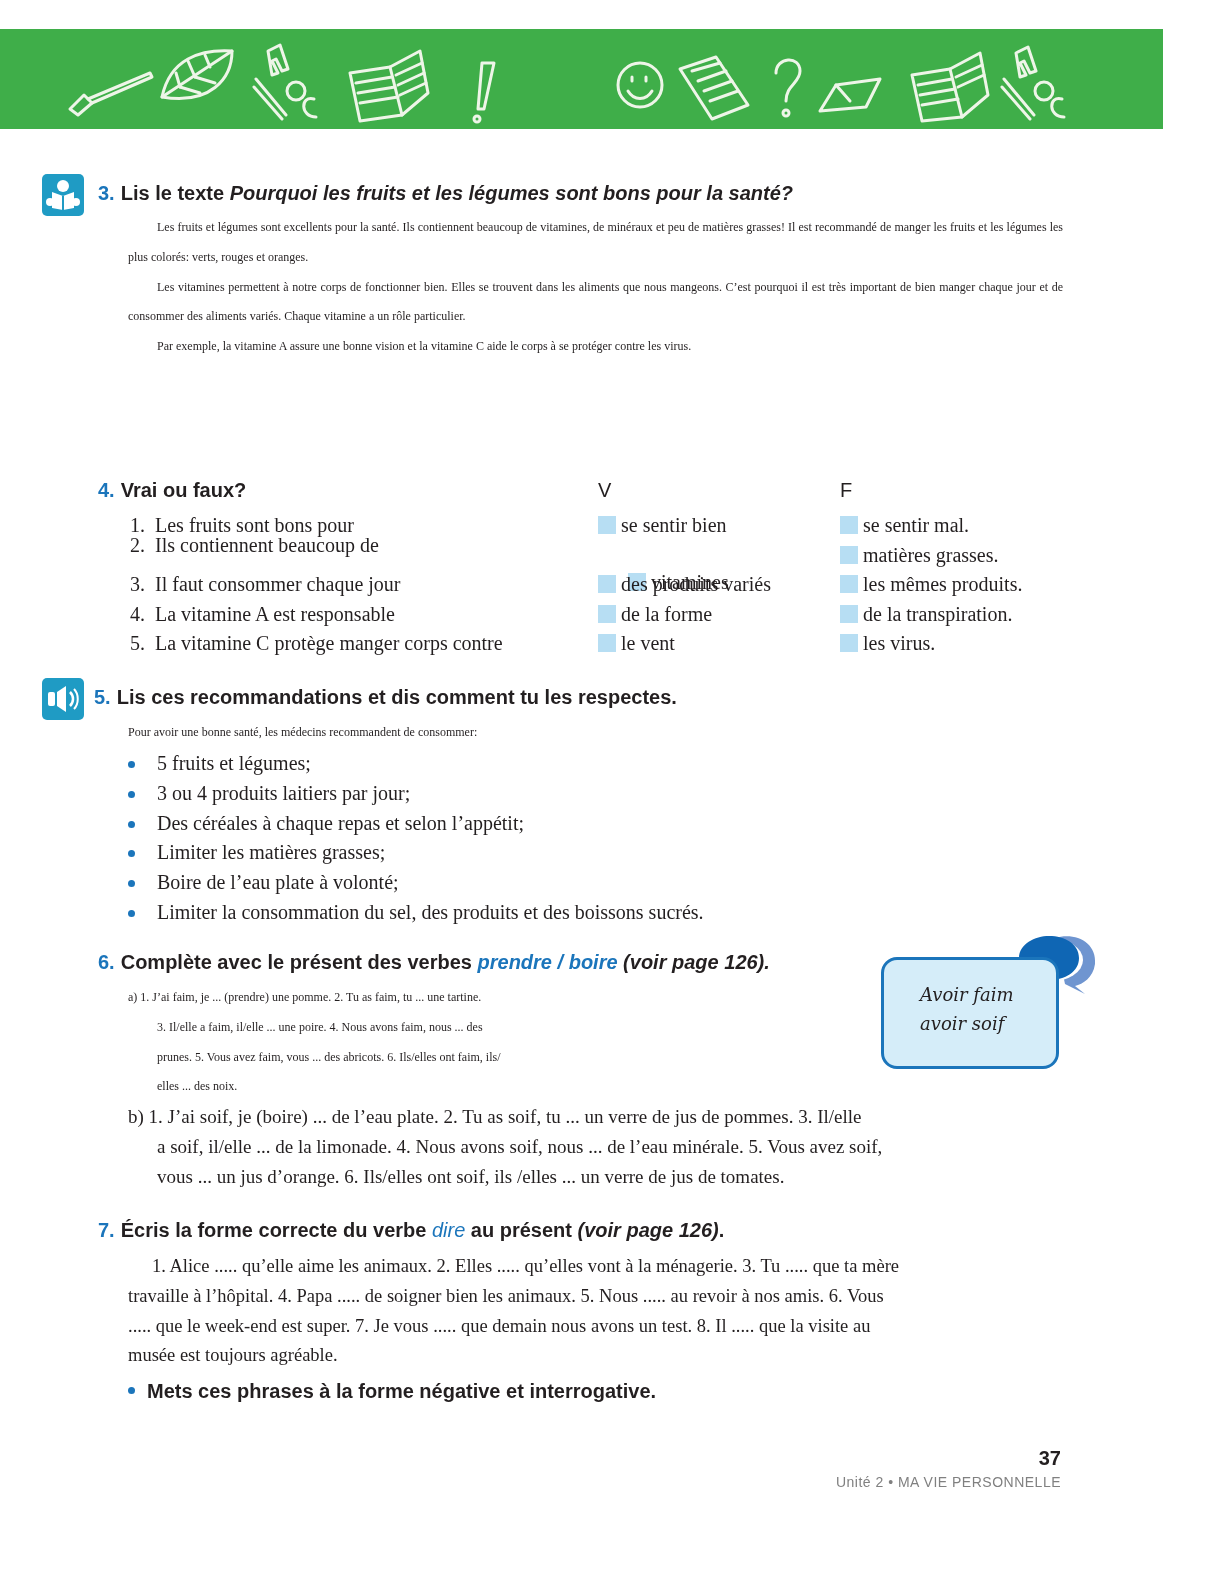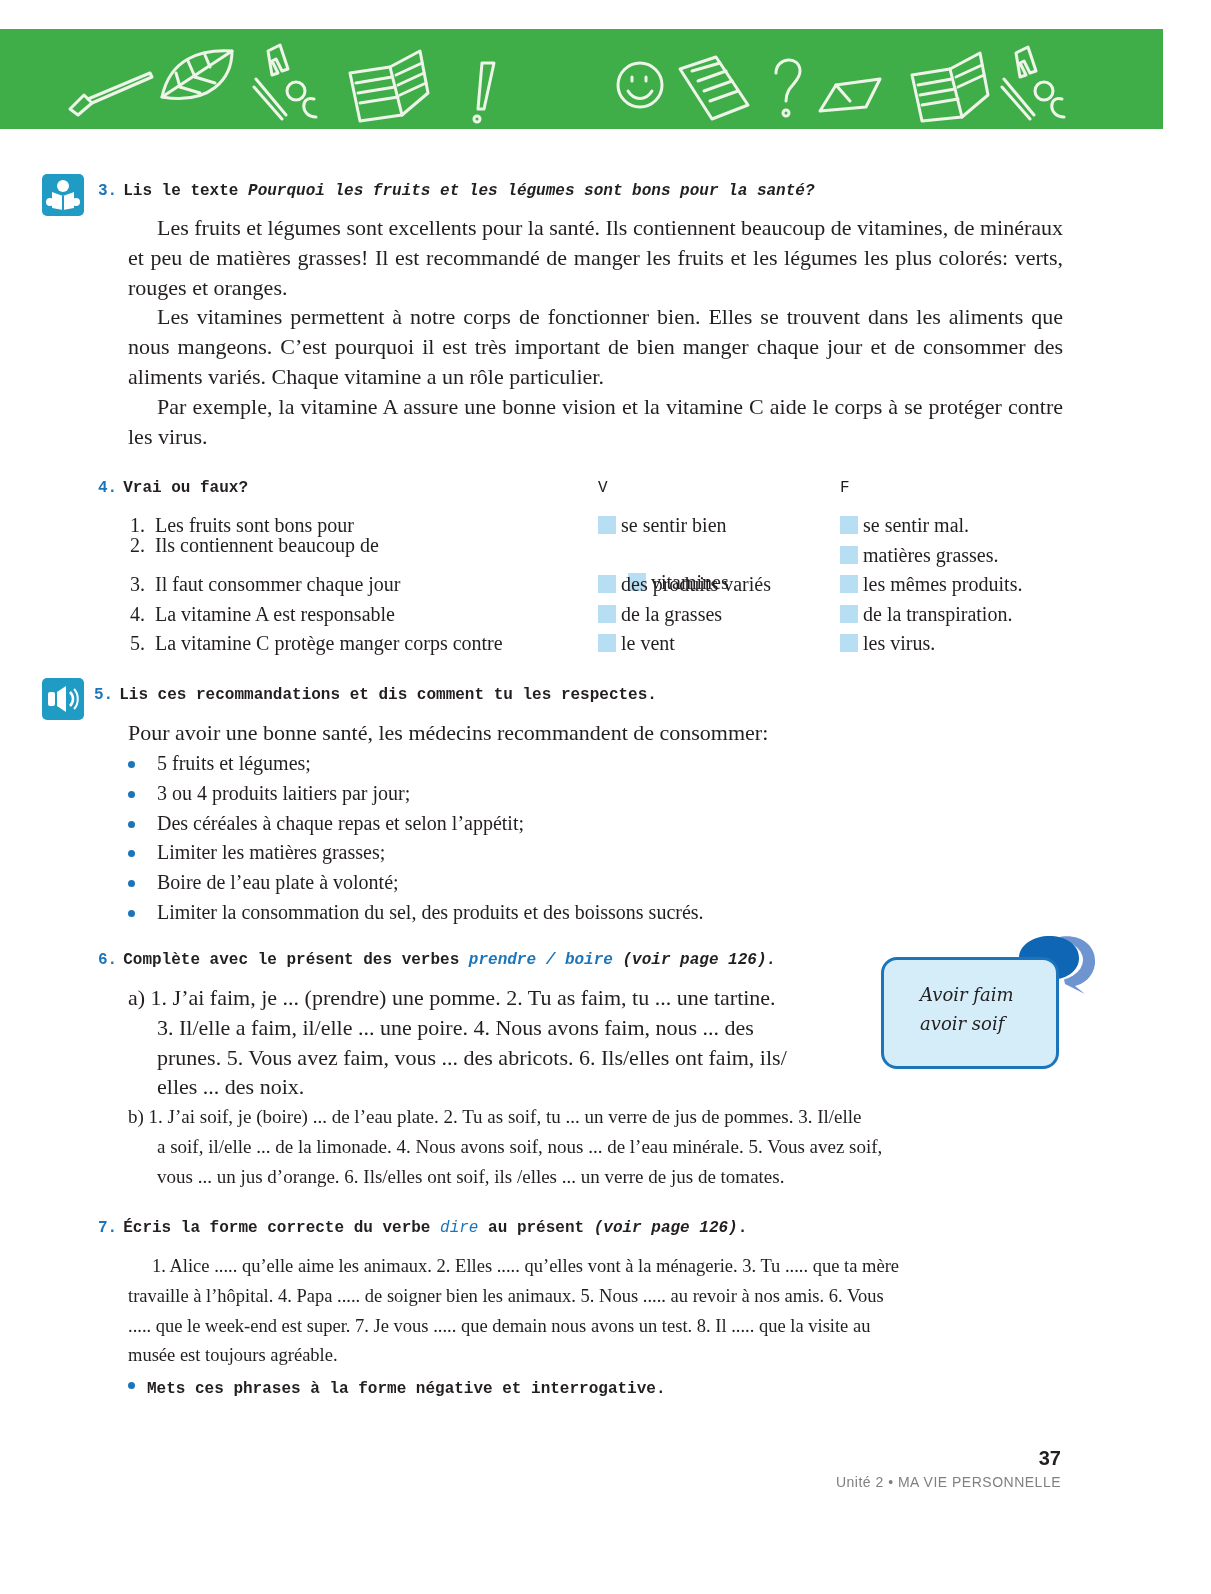--- a/index.html
+++ b/index.html
@@ -1,23 +1,23 @@
 <!DOCTYPE html>
 <html><head>
 <meta charset="utf-8">
 <style>
   * { box-sizing: border-box; margin: 0; padding: 0; }
   body { width: 1211px; height: 1594px; background: #ffffff; position: relative; overflow: hidden; color: #231f20; }
   .banner { position: absolute; left: 0; top: 29px; width: 1163px; height: 100px; background: #3fae49; }
   .banner svg { position: absolute; top: 0; }
-  .ex-title { position: absolute; font-family: Liberation Mono, monospace; font-size: 16px; font-weight: bold; white-space: nowrap; }
+  .ex-title { position: absolute; font-family: Liberation Sans, sans-serif; font-size: 20px; font-weight: bold; white-space: nowrap; }
   .ex-num { color: #1b75bb; font-weight: bold; margin-right: 6px; }
   .italic { font-style: italic; }
   .blue { color: #1b75bb; }
-  .text-block { position: absolute; font-family: "Liberation Serif", serif; font-size: 22px; line-height: 29.8px; text-align: justify; }
+  .text-block { position: absolute; font-family: "Liberation Serif", serif; font-size: 12px; line-height: 29.8px; text-align: justify; }
   .text-block p { text-indent: 29px; }
   .icon-box { position: absolute; width: 42px; height: 42px; background: #1f9bc4; border-radius: 5px; }
   .vf-row { position: absolute; font-family: "Liberation Serif", serif; font-size: 20px; white-space: nowrap; }
   .sq { display: inline-block; width: 18px; height: 18px; background: #b7def3; vertical-align: -2px; margin-right: 5px; }
   .bullets { position: absolute; left: 128px; top: 749px; font-family: "Liberation Serif", serif; font-size: 20px; }
   .bullets li { list-style: none; height: 29.8px; line-height: 29.8px; position: relative; padding-left: 29px; }
   .bullets li .dot { position: absolute; left: 0; top: 12px; width: 7px; height: 7px; border-radius: 50%; background: #1b75bb; }
   .bubble { position: absolute; left: 881px; top: 957px; width: 178px; height: 112px; background: #d5edf9; border: 3px solid #1b75bb; border-radius: 16px; }
   .bubble-text { position: absolute; left: 36px; top: 20px; font-family: "DejaVu Serif", serif; font-style: italic; font-size: 18px; line-height: 29px; color: #231f20; }
   .footer-num { position: absolute; right: 150px; top: 1447px; font-family: "Liberation Sans", sans-serif; font-weight: bold; font-size: 20px; color: #231f20; }
@@ -130,21 +130,21 @@
     <div class="vf-row" style="left: 130px; top: 514px;"><span>1.</span>&nbsp; <span>Les fruits sont bons pour</span></div>
     <div class="vf-row" style="left: 598px; top: 514px;"><span class="sq"></span><span>se sentir bien</span></div>
     <div class="vf-row" style="left: 840px; top: 514px;"><span class="sq"></span><span>se sentir mal.</span></div>
     <div class="vf-row" style="left: 130px; top: 534px;"><span>2.</span>&nbsp; <span>Ils contiennent beaucoup de</span></div>
     <div class="vf-row" style="left: 598px; top: 571px; margin-left: 30px;"><span class="sq"></span><span>vitamines</span></div>
     <div class="vf-row" style="left: 840px; top: 543.6px;"><span class="sq"></span><span>matières grasses.</span></div>
     <div class="vf-row" style="left: 130px; top: 573.2px;"><span>3.</span>&nbsp; <span>Il faut consommer chaque jour</span></div>
     <div class="vf-row" style="left: 598px; top: 573.2px;"><span class="sq"></span><span>des produits variés</span></div>
     <div class="vf-row" style="left: 840px; top: 573.2px;"><span class="sq"></span><span>les mêmes produits.</span></div>
     <div class="vf-row" style="left: 130px; top: 602.8px;"><span>4.</span>&nbsp; <span>La vitamine A est responsable</span></div>
-    <div class="vf-row" style="left: 598px; top: 602.8px;"><span class="sq"></span><span>de la grasses</span></div>
+    <div class="vf-row" style="left: 598px; top: 602.8px;"><span class="sq"></span><span>de la forme</span></div>
     <div class="vf-row" style="left: 840px; top: 602.8px;"><span class="sq"></span><span>de la transpiration.</span></div>
     <div class="vf-row" style="left: 130px; top: 632.4px;"><span>5.</span>&nbsp; <span>La vitamine C protège manger corps contre</span></div>
     <div class="vf-row" style="left: 598px; top: 632.4px;"><span class="sq"></span><span>le vent</span></div>
     <div class="vf-row" style="left: 840px; top: 632.4px;"><span class="sq"></span><span>les virus.</span></div>
   </div>
 
 <div class="icon-box" style="left:42px; top:678px;">
   <svg width="42" height="42" viewBox="0 0 42 42" fill="#ffffff">
     <rect x="6" y="14" width="7" height="14" rx="2"></rect>
     <path d="M15 14 L24 8 L24 34 L15 28 Z"></path>

